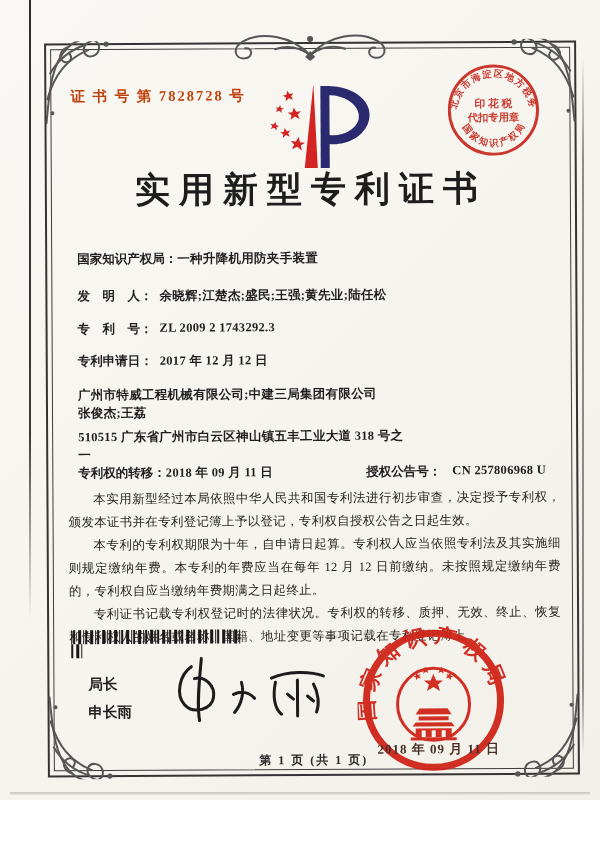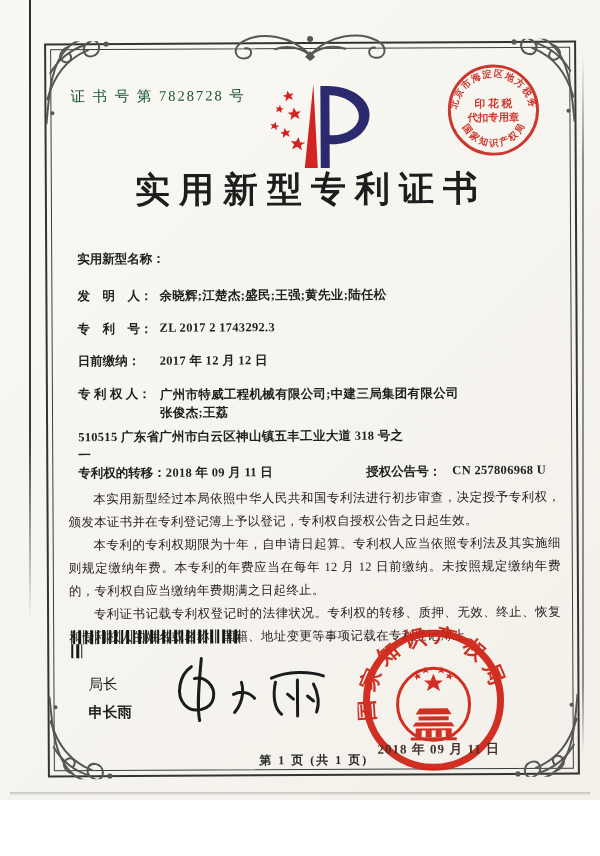--- a/index.html
+++ b/index.html
@@ -19,21 +19,21 @@
   .frame-inner{position:absolute;inset:4px;border:1.2px solid #3d3d3d;pointer-events:none;}
 
   .flourish{position:absolute;width:84px;height:84px;color:#565656;}
   .fl-bl{left:-4px;bottom:-4px;}
   .fl-tl{left:-4px;top:-4px;transform:scaleY(-1);}
   .fl-tr{right:-4px;top:-4px;transform:scale(-1,-1);}
   .fl-br{right:-4px;bottom:-4px;transform:scaleX(-1);}
   .top-ornament{position:absolute;left:50%;top:-17px;transform:translateX(-50%);color:#565656;}
 
   .cert-number{position:absolute;left:24px;top:42px;font-size:14.5px;letter-spacing:2px;
-    color:#14532d;font-weight:400;}
+    color:#c2410c;font-weight:700;}
   .logo{position:absolute;left:50%;top:32px;transform:translateX(-46%);}
   .title{position:absolute;left:0;top:122px;width:100%;text-align:center;
     font-size:35px;font-weight:700;letter-spacing:9px;color:#1d1d1d;}
 
   .seal-tax{position:absolute;left:398px;top:18px;opacity:.92;}
   .seal-cnipa{position:absolute;left:308px;top:581px;opacity:.94;}
   .seal-date{position:absolute;left:314px;top:697px;width:150px;text-align:center;
     font-size:13px;font-weight:700;color:#47302a;letter-spacing:1px;z-index:6;}
 
   .row{position:absolute;left:30px;right:20px;display:flex;font-size:12.5px;color:#1f1f1f;}
@@ -43,21 +43,21 @@
   .grant-no{position:absolute;left:288px;top:0;display:flex;}
   .grant-no .lbl{flex:0 0 86px;font-weight:700;font-family:Liberation Sans, sans-serif;white-space:nowrap;}
 
   .paragraphs{position:absolute;left:20px;right:16px;top:443px;font-size:12.4px;
     line-height:23px;color:#262220;letter-spacing:.4px;text-align:justify;}
   .paragraphs p{margin:0;text-indent:2em;}
 
   .barcode{position:absolute;left:22px;top:585px;height:14px;width:170px;font-size:0;}
   .barcode i{display:inline-block;height:100%;background:#181818;}
 
-  .director-title{position:absolute;left:39px;top:630px;font-size:14.5px;font-weight:400;
+  .director-title{position:absolute;left:39px;top:630px;font-size:14.5px;font-weight:700;
     font-family:"Liberation Sans",sans-serif;color:#222;}
   .director-name{position:absolute;left:39px;top:658px;font-size:14.5px;font-weight:700;
     font-family:"Liberation Sans",sans-serif;color:#222;}
   .signature{position:absolute;left:112px;top:608px;}
 
   .page-footer{position:absolute;left:0;top:708px;width:100%;text-align:center;
     font-size:12px;color:#2a2a2a;letter-spacing:2px;font-weight:600;}
 
   .scan-strip{position:absolute;left:0;top:800px;width:600px;height:56px;background:#ffffff;}
 </style>
@@ -137,36 +137,36 @@
         <textPath href="#taxTop" startOffset="4%">北京市海淀区地方税务局</textPath>
       </text>
       <text font-size="9.5" fill="#c8281e" font-weight="bold" letter-spacing="2">
         <textPath href="#taxBot" startOffset="8%">国家知识产权局</textPath>
       </text>
       <text x="50" y="47" text-anchor="middle" font-size="11" font-weight="bold" fill="#c8281e">印 花 税</text>
       <text x="50" y="61" text-anchor="middle" font-size="10.5" font-weight="bold" fill="#c8281e">代扣专用章</text>
     </svg>
 
     <div class="row" style="top:206px">
-      <span class="lbl">实用新型名称：</span>
+      <span class="lbl">国家知识产权局：</span>
+      <span class="val">一种升降机用防夹手装置</span>
     </div>
     <div class="row" style="top:243px">
       <span class="lbl">发　明　人：</span>
       <span class="val">余晓辉;江楚杰;盛民;王强;黄先业;陆任松</span>
     </div>
     <div class="row" style="top:276px">
       <span class="lbl">专　利　号：</span>
-      <span class="val">ZL 2017 2 1743292.3</span>
+      <span class="val">ZL 2009 2 1743292.3</span>
     </div>
     <div class="row" style="top:308px">
-      <span class="lbl">日前缴纳：</span>
+      <span class="lbl">专利申请日：</span>
       <span class="val">2017 年 12 月 12 日</span>
     </div>
     <div class="row" style="top:341px">
-      <span class="lbl">专 利 权 人：</span>
       <span class="val val-lines">
         <span>广州市特威工程机械有限公司;中建三局集团有限公司</span>
         <span>张俊杰;王荔</span>
       </span>
     </div>
     <div class="row" style="top:383px">
       <span class="val val-lines">
         <span>510515 广东省广州市白云区神山镇五丰工业大道 318 号之</span>
         <span>一</span>
       </span>

